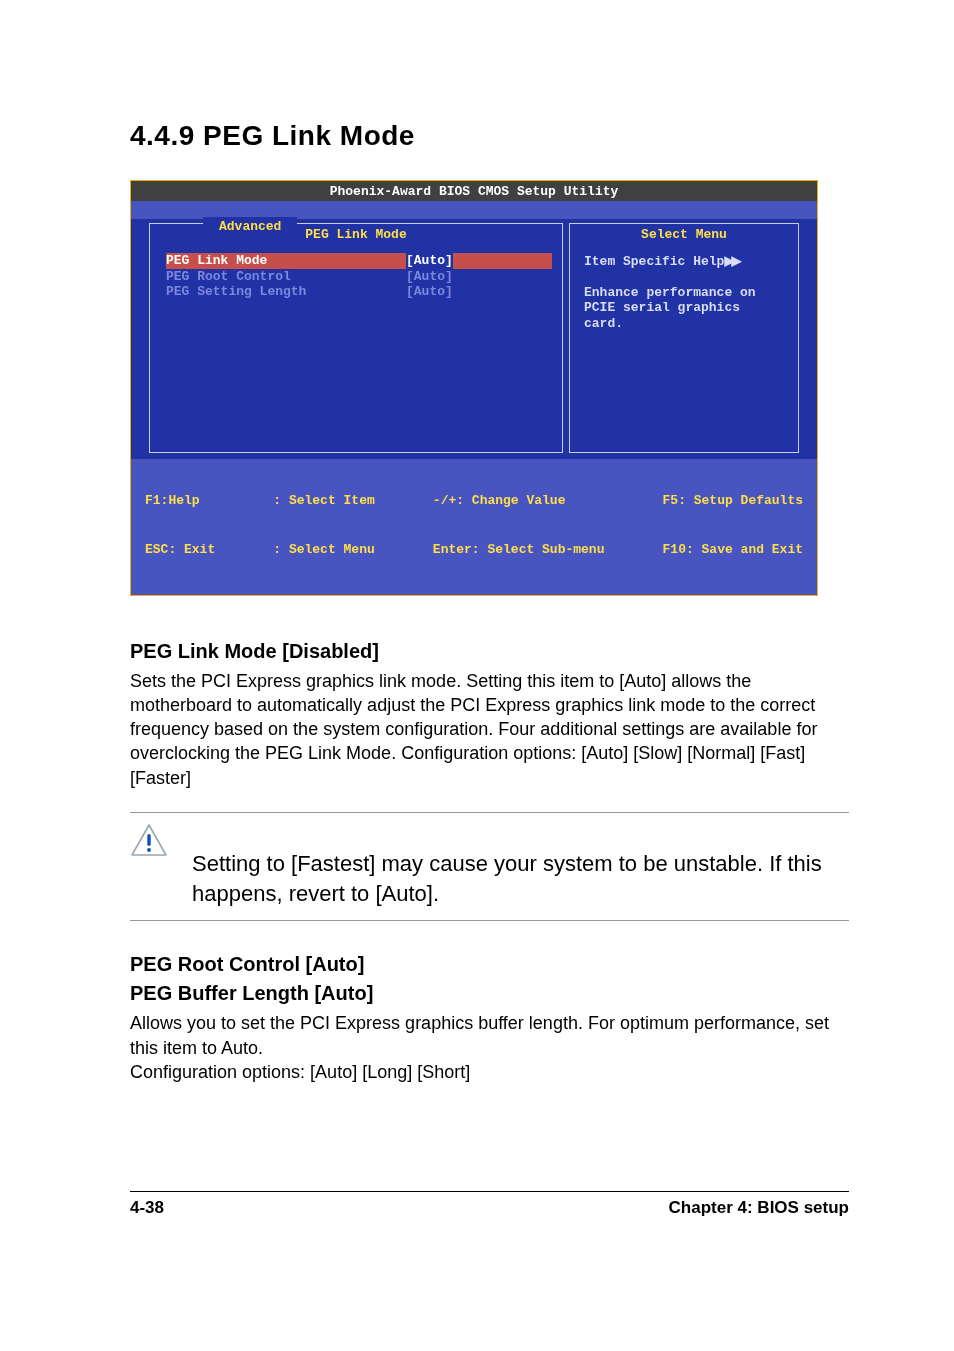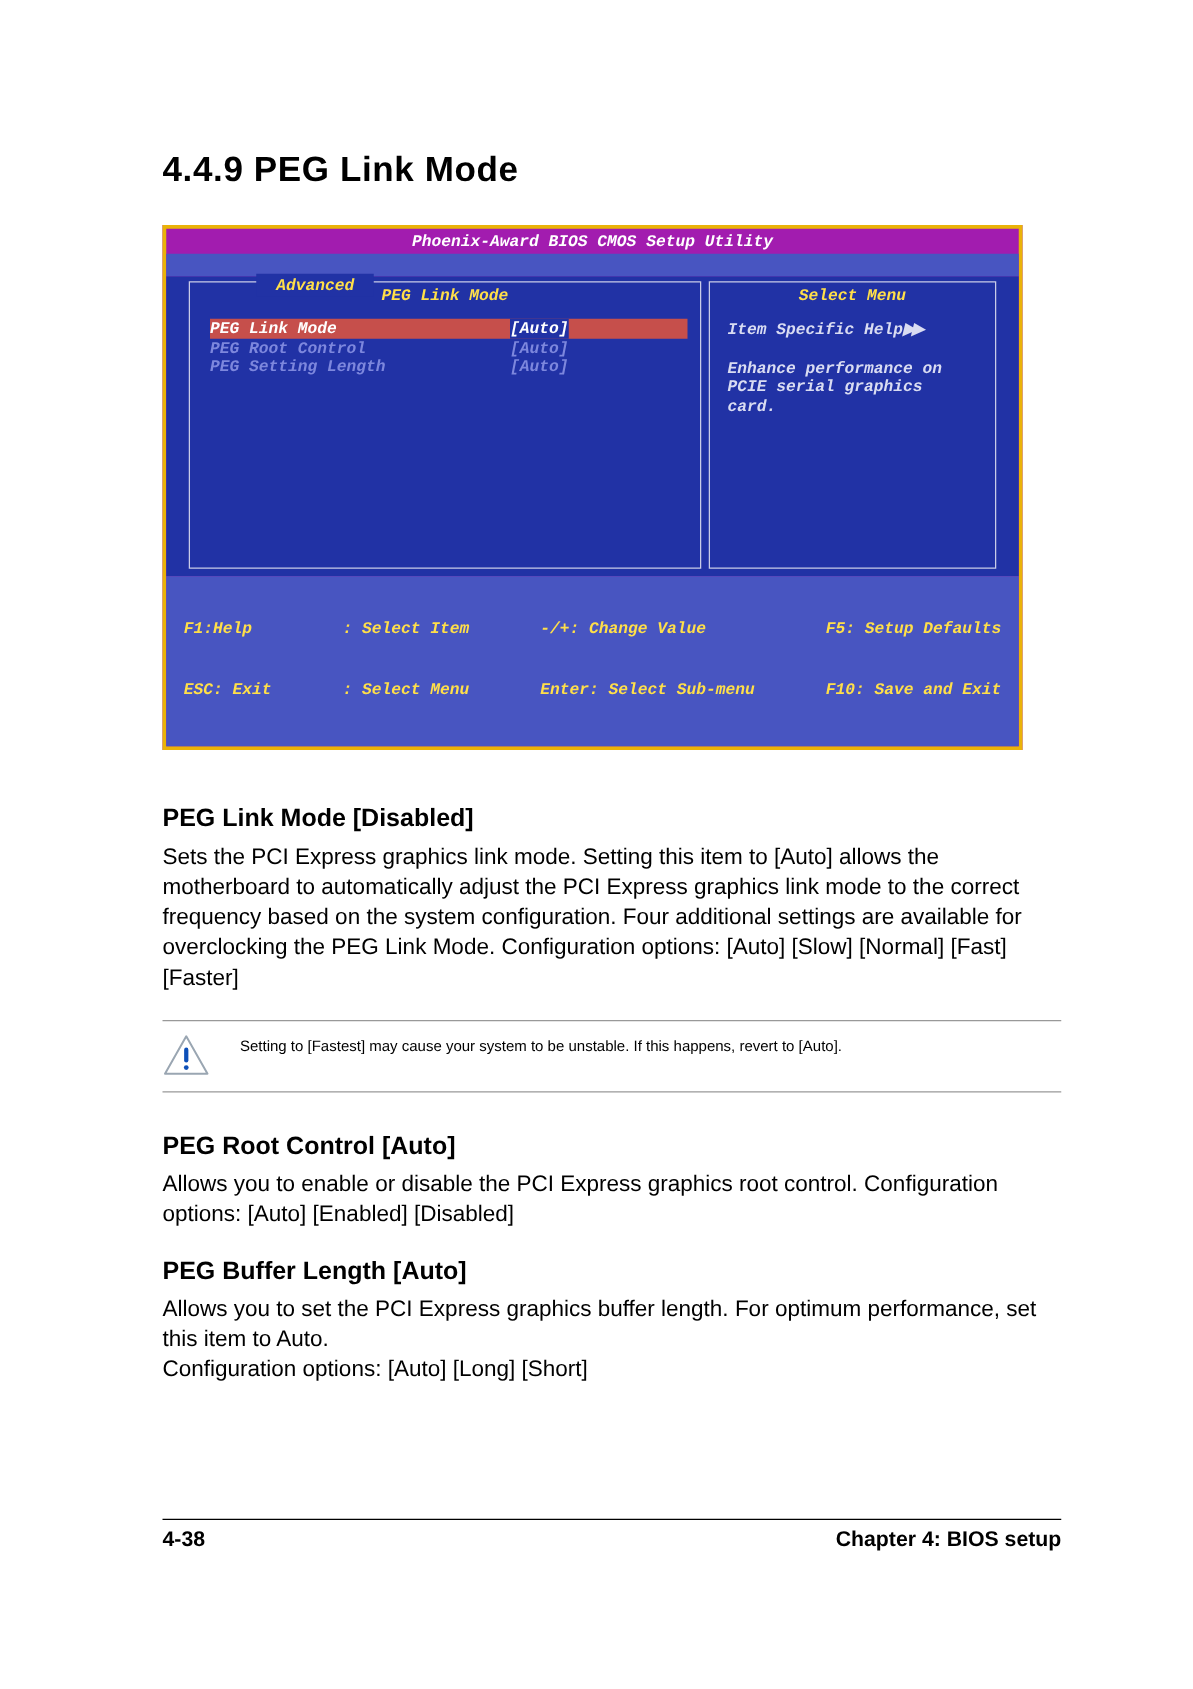--- a/index.html
+++ b/index.html
@@ -19,26 +19,25 @@
     font-weight: 900;
     letter-spacing: 0.5px;
     margin: 0 0 28px 0;
   }
 
   
   .bios {
     font-family: "Courier New", monospace;
     font-size: 13px;
     line-height: 1.2;
-    background: #a21caf;
+    background: #404040;
     color: #fff;
     width: 688px;
-    border: 3px solid #eab308;
+    border: 1px solid #eab308;
     margin-bottom: 44px;
-    font-style: italic;
   }
   .bios-title {
     text-align: center;
     font-weight: bold;
     padding: 3px 0 1px;
     color: #fff;
   }
   .tab-strip {
     background: #4855c1;
     height: 18px;
@@ -133,23 +132,24 @@
     margin: 0 0 32px 0;
     display: flex;
     align-items: flex-start;
     gap: 24px;
   }
   .note-icon {
     flex: 0 0 38px;
   }
   .note-icon svg { display: block; }
   .note-text {
-    font-size: 12px;
+    font-size: 22px;
     line-height: 1.35;
     padding-top: 2px;
+    margin-top: 24px;
   }
 
   .page-footer {
     margin-top: 107px;
     border-top: 1px solid #000;
     padding-top: 6px;
     display: flex;
     justify-content: space-between;
     font-weight: 900;
     font-size: 17px;
@@ -226,21 +226,20 @@
       <svg width="38" height="34" viewBox="0 0 38 34">
         <path d="M19 2 L36 32 L2 32 Z" fill="none" stroke="#9aa6b2" stroke-width="1.6" stroke-linejoin="round"></path>
         <rect x="17.3" y="11" width="3.4" height="12" rx="1.7" fill="#0d4fb8"></rect>
         <circle cx="19" cy="27" r="1.9" fill="#0d4fb8"></circle>
       </svg>
     </div>
     <div class="note-text">Setting to [Fastest] may cause your system to be unstable. If this happens, revert to [Auto].</div>
   </div>
 
   <h3 class="sub-heading">PEG Root Control [Auto]</h3>
-  <p class="body-text">Allows you to enable or disable the PCI Express graphics root control. Configuration options: [Auto] [Enabled] [Disabled]</p>
 
   <h3 class="sub-heading">PEG Buffer Length [Auto]</h3>
   <p class="body-text" style="white-space: pre-line;">Allows you to set the PCI Express graphics buffer length. For optimum performance, set this item to Auto.
 Configuration options: [Auto] [Long] [Short]</p>
 
   <div class="page-footer">
     <span>4-38</span>
     <span>Chapter 4: BIOS setup</span>
   </div>
 

